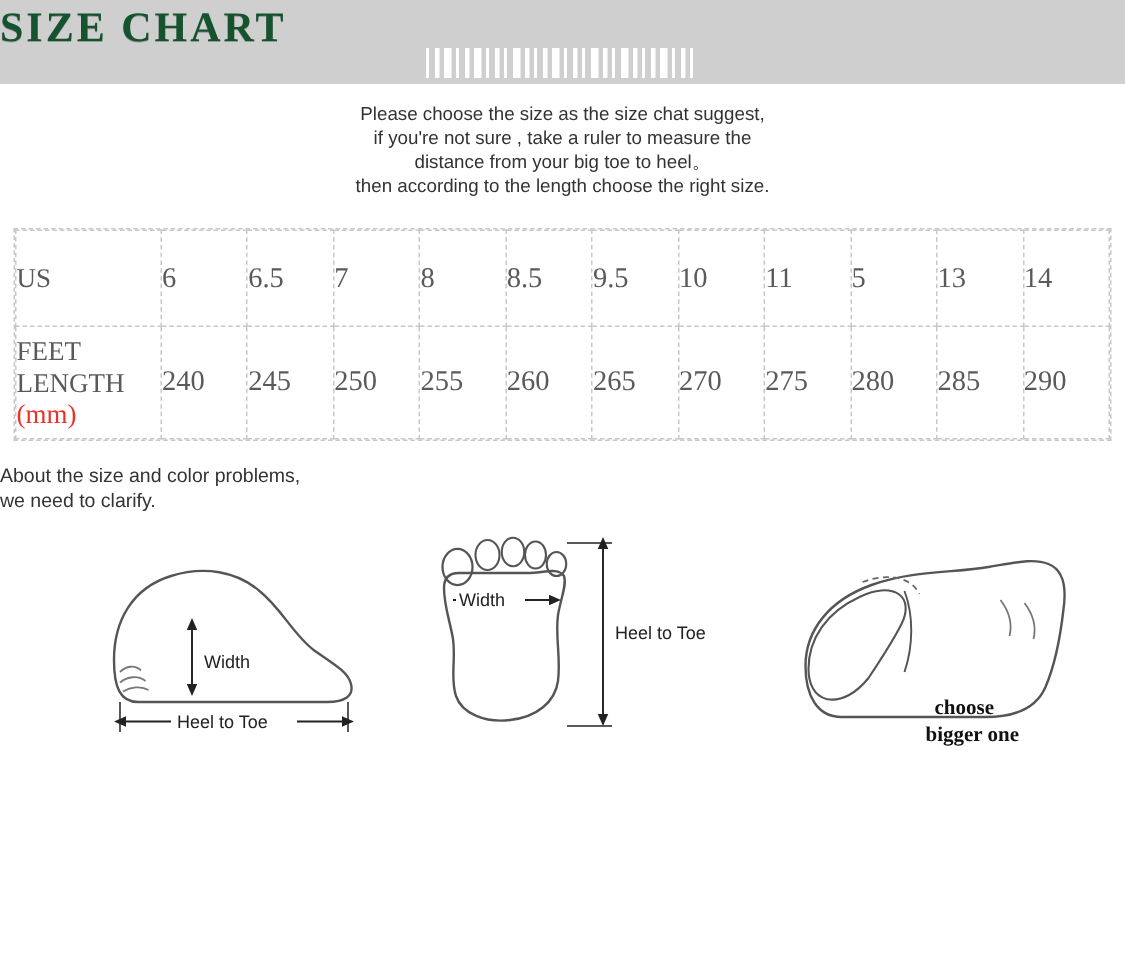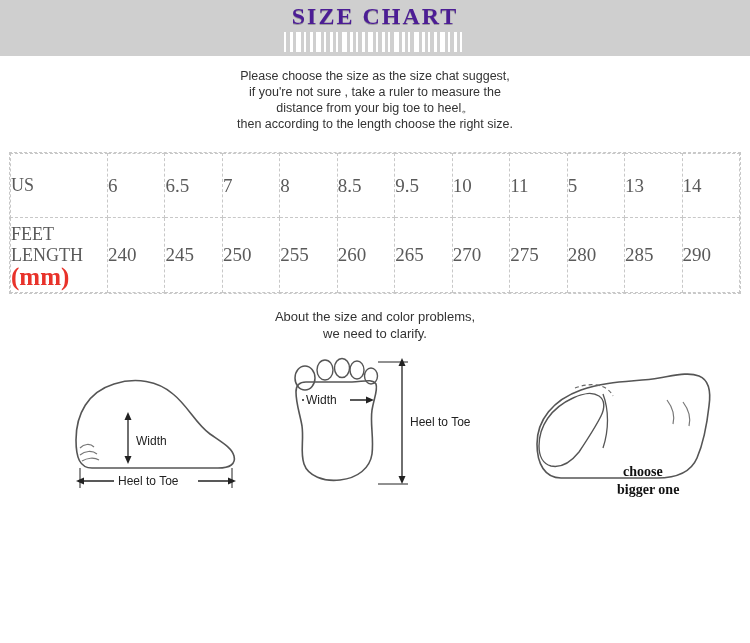--- a/index.html
+++ b/index.html
@@ -21,26 +21,26 @@
     width: 750px;
     height: 56px;
     background: #cfcfcf;
     position: relative;
   }
   .banner-title {
     position: absolute;
     top: 3px;
     left: 0;
     width: 750px;
-    text-align: center;
+    text-align: left;
     font-family: "Liberation Serif", serif;
-    font-size: 24px;
+    font-size: 28px;
     font-weight: bold;
     letter-spacing: 2px;
-    color: #4c1d95;
+    color: #14532d;
     text-shadow: 0 1px 0 #9a9a9a;
   }
   .barcode {
     position: absolute;
     top: 32px;
     left: 50%;
     transform: translateX(-50%);
     height: 20px;
     display: flex;
     align-items: flex-start;
@@ -90,29 +90,28 @@
   table.size-table td.label {
     width: 96px;
     font-size: 18px;
     line-height: 21px;
   }
   table.size-table tr.feet td {
     height: 74px;
   }
   .mm {
     color: #e8322a;
-    font-size: 25px;
-    font-weight: bold;
+    font-size: 18px;
+    font-weight: normal;
     display: block;
   }
 
   
   .about {
     margin-top: 14px;
-    text-align: center;
     font-family: "Liberation Sans", sans-serif;
     font-size: 13px;
     line-height: 17px;
     color: #333333;
   }
 
   
   .diagrams {
     margin-top: 6px;
     display: flex;

